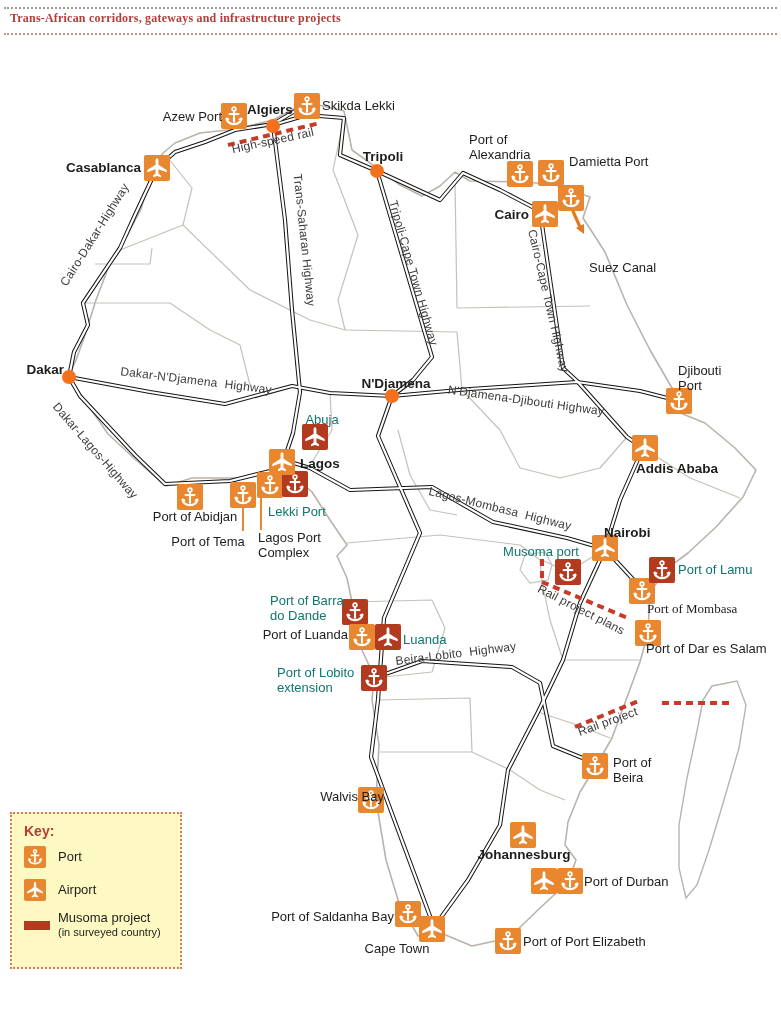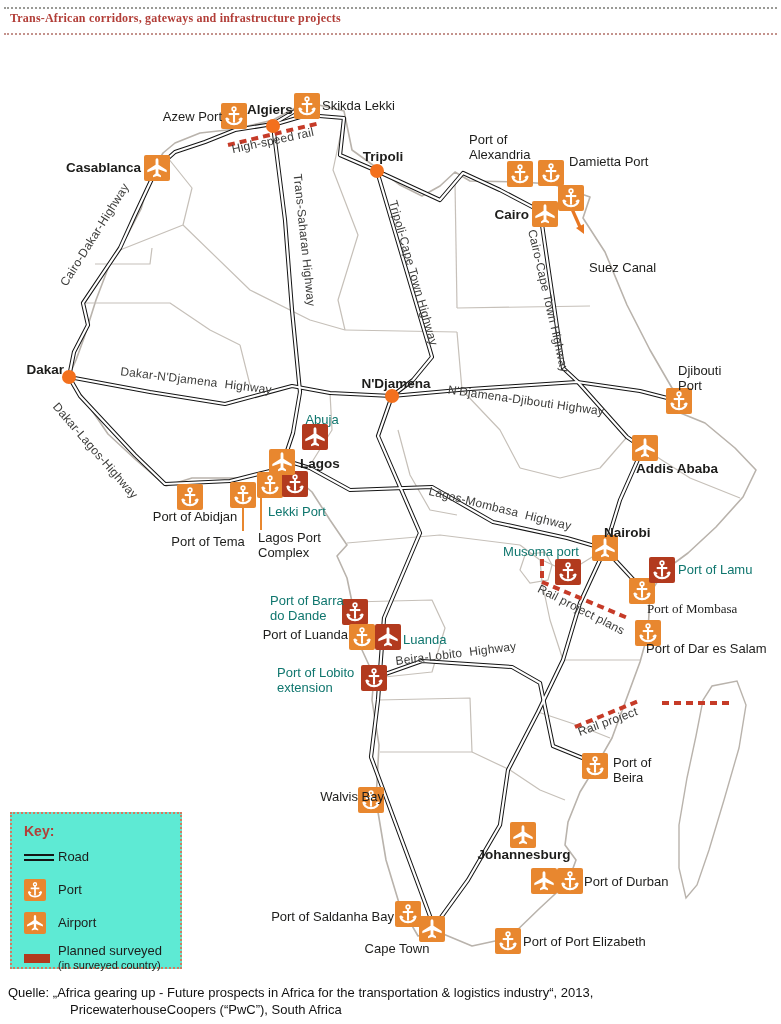--- a/index.html
+++ b/index.html
@@ -15,21 +15,21 @@
   .map-label{position:absolute;font-size:13px;line-height:15px;color:#1d1d1b;white-space:pre;}
   .map-label.bold{font-weight:bold;font-size:13.5px;}
   .map-label.red{color:#0f766e;}
   .map-label.hwy{font-size:12px;color:#3c3c3a;letter-spacing:.2px;}
   .icon{position:absolute;width:26px;height:26px;border-radius:2px;}
   .icon.standard{background:#e8872f;}
   .icon.planned{background:#b23a1e;}
   .icon svg{position:absolute;left:2px;top:2px;width:22px;height:22px;}
   .dot{position:absolute;width:14px;height:14px;border-radius:50%;background:#f3701d;}
   
-  #key{position:absolute;left:10px;top:812px;width:172px;height:157px;background:#5eead4;
+  #key{position:absolute;left:10px;top:812px;width:172px;height:157px;background:#fef9c3;
        border:2px dotted #d57a5f;box-sizing:border-box;z-index:5;}
   #key-title{font-weight:bold;font-size:14px;color:#b23e38;margin:9px 0 6px 12px;}
   .key-row{display:flex;align-items:center;margin:0 0 9px 12px;min-height:24px;}
   .key-sym{width:34px;display:flex;align-items:center;justify-content:flex-start;flex:0 0 34px;}
   .key-label{font-size:13px;color:#1d1d1b;line-height:14px;}
   .key-sub{font-size:11px;color:#1d1d1b;}
   .road-sym{width:30px;height:7px;border-top:2px solid #141414;border-bottom:2px solid #141414;box-sizing:border-box;}
   .key-icon{position:relative;width:22px;height:22px;border-radius:2px;background:#e8872f;}
   .key-icon svg{position:absolute;left:2px;top:2px;width:18px;height:18px;}
   .planned-sym{width:26px;height:9px;background:#b23a1e;}
@@ -345,26 +345,20 @@
       <div class="map-label" style="left: 584px; top: 881px; transform: translate(0px, -50%);">Port of Durban</div>
       <div class="map-label" style="left: 394px; top: 916px; transform: translate(-100%, -50%);">Port of Saldanha Bay</div>
       <div class="map-label" style="left: 397px; top: 948px; transform: translate(-50%, -50%); text-align: center;">Cape Town</div>
       <div class="map-label" style="left: 523px; top: 941px; transform: translate(0px, -50%);">Port of Port Elizabeth</div>
     </div>
 
   <div id="key">
     <div id="key-title">Key:</div>
     <div class="key-row">
       <span class="key-sym">
-          <span class="road-sym"></span>
-        </span>
-      <span class="key-label">Road</span>
-    </div>
-    <div class="key-row">
-      <span class="key-sym">
         <span class="key-icon">
             <svg viewBox="0 0 20 20">
               <use href="#sym-port"></use>
             </svg>
           </span>
       </span>
       <span class="key-label">Port</span>
     </div>
     <div class="key-row">
       <span class="key-sym">
@@ -374,23 +368,19 @@
             </svg>
           </span>
       </span>
       <span class="key-label">Airport</span>
     </div>
     <div class="key-row">
       <span class="key-sym">
           <span class="planned-sym"></span>
         </span>
       <span class="key-label">
-        <span>Planned surveyed</span><br>
+        <span>Musoma project</span><br>
         <span class="key-sub">(in surveyed country)</span>
       </span>
     </div>
   </div>
 
-  <div id="source">
-    <div class="l1">Quelle: „Africa gearing up - Future prospects in Africa for the transportation &amp; logistics industry“, 2013,</div>
-    <div class="l2">PricewaterhouseCoopers (“PwC”), South Africa</div>
-  </div>
 </div>
 
 </body></html>

